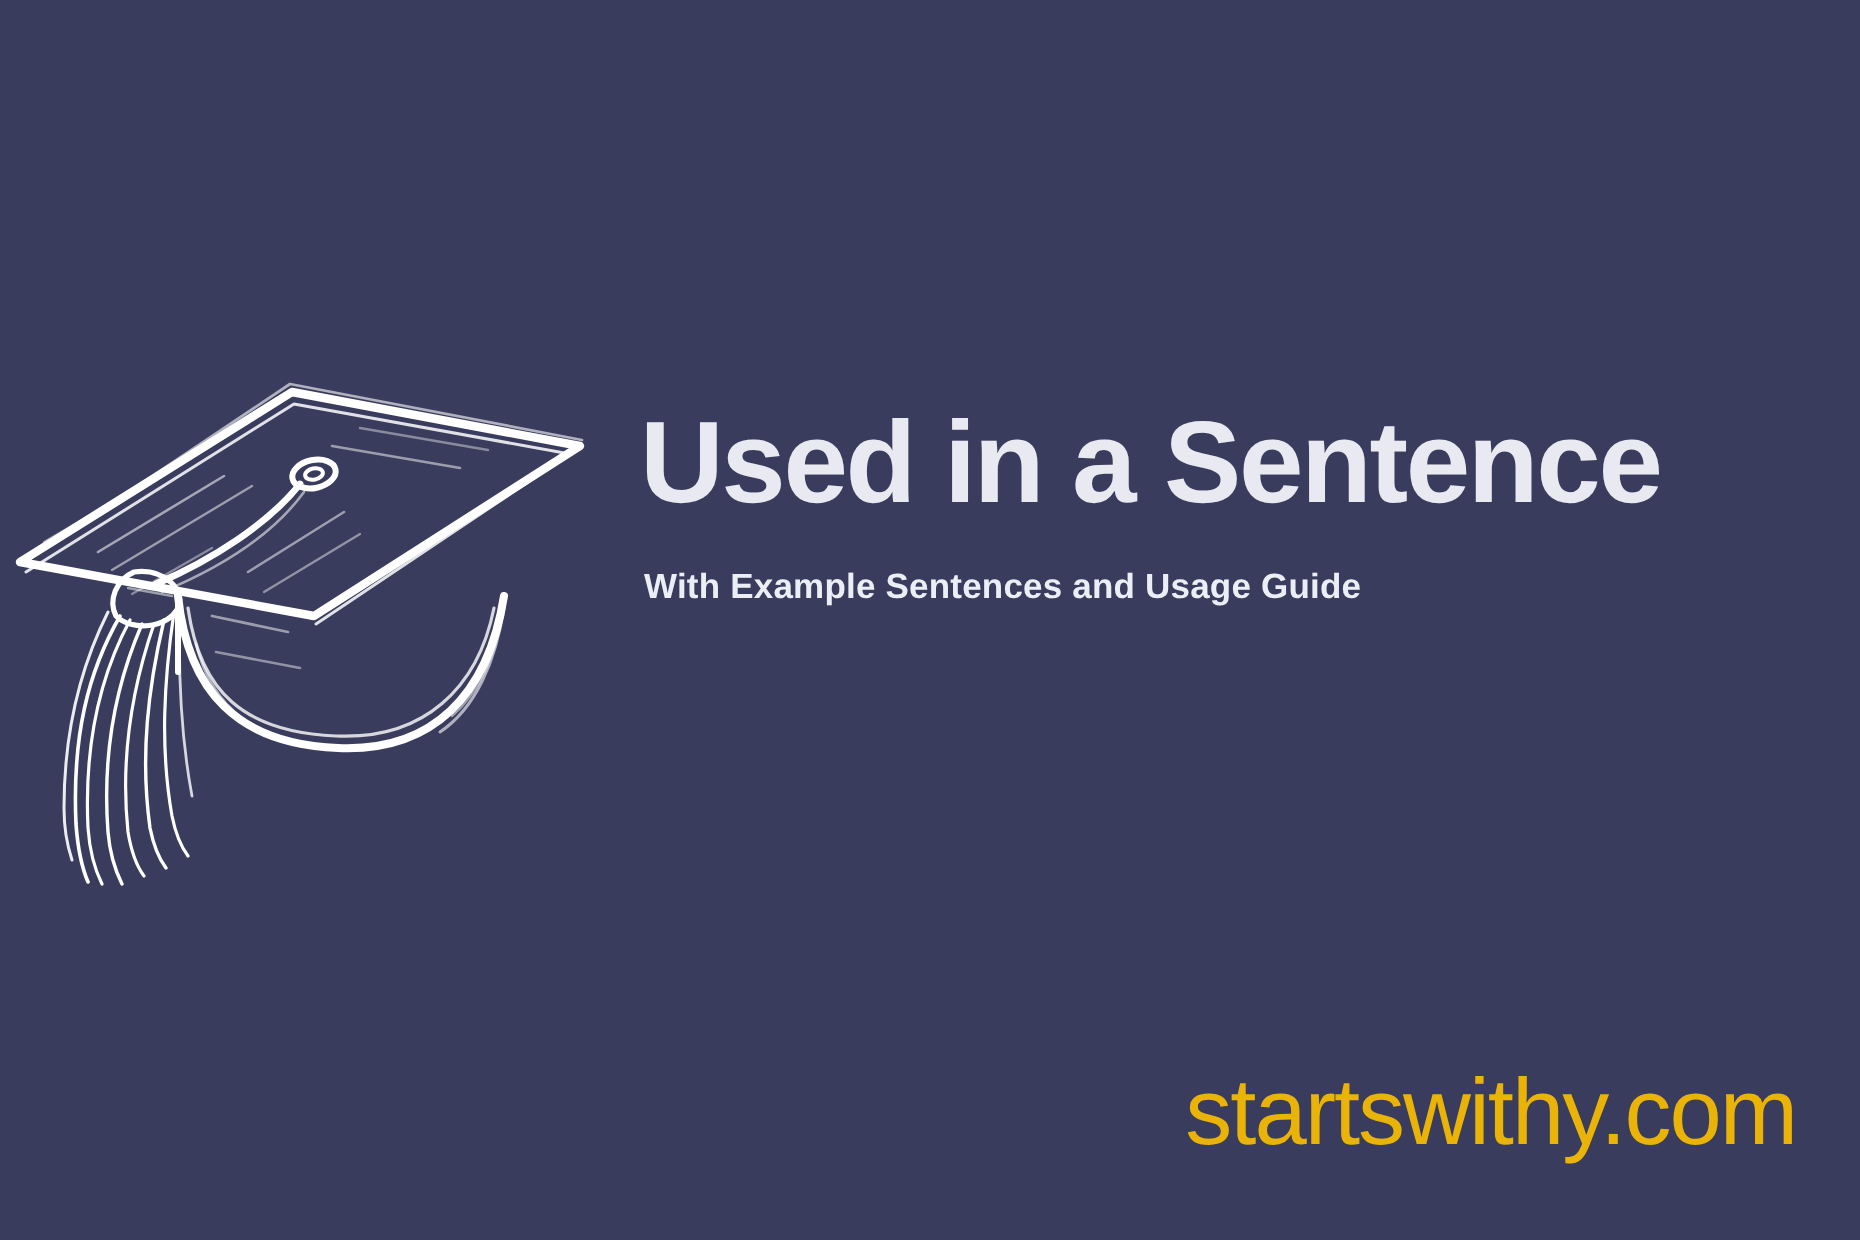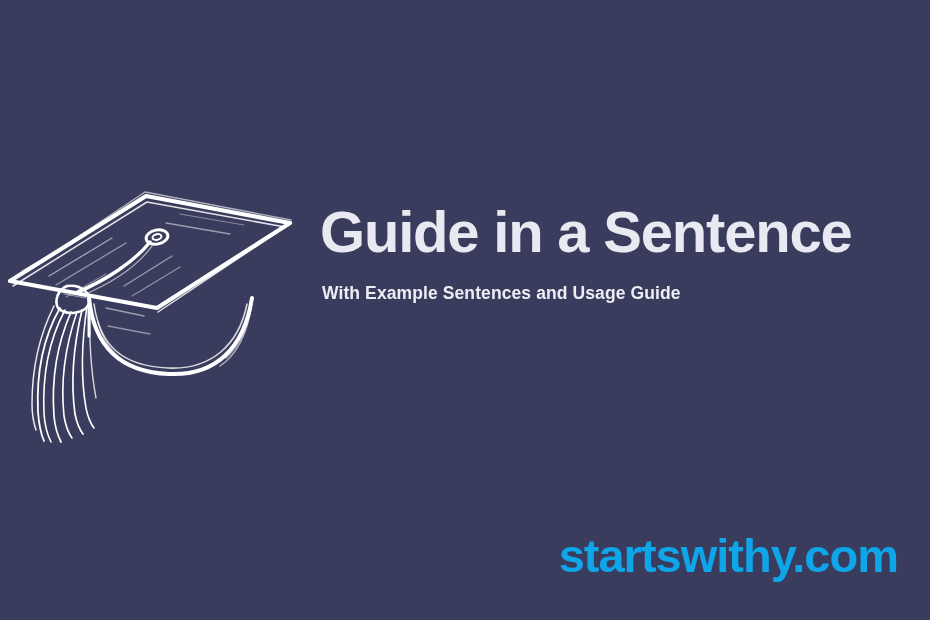--- a/index.html
+++ b/index.html
@@ -66,25 +66,25 @@
     margin: 18px 0 8px 2px;
     white-space: nowrap;
   }
 
   
   .brand {
     position: absolute;
     right: 32px;
     bottom: 38px;
     font-family: "Liberation Sans", sans-serif;
-    font-weight: 700;
+    font-weight: 400;
     font-size: 47px;
     line-height: 52px;
     letter-spacing: -1px;
-    color: #0ea5e9;
+    color: #eab308;
     white-space: nowrap;
   }
 </style>
 </head>
 <body>
 
 <div class="canvas">
 
   <div class="cap-art">
     <svg viewBox="0 0 310 280" xmlns="http://www.w3.org/2000/svg" fill="none" stroke="#ffffff" stroke-linecap="round" stroke-linejoin="round">
@@ -127,19 +127,19 @@
       <path d="M77 136 C64 166, 57 200, 60 240 C61 252, 64 260, 67 266" stroke-width="1.7"></path>
       <path d="M83 136 C72 168, 66 202, 70 240 C72 252, 75 258, 78 262" stroke-width="1.6"></path>
       <path d="M88 134 C80 168, 76 202, 81 238 C83 248, 86 254, 89 258" stroke-width="1.7"></path>
       <path d="M93 130 C88 164, 86 198, 92 232 C94 242, 97 248, 100 252" stroke-width="1.6"></path>
       <path d="M60 130 C46 158, 38 190, 38 228 C38 240, 40 248, 42 254" stroke-width="1.5" opacity="0.9"></path>
       <path d="M96 126 C95 158, 96 190, 102 222" stroke-width="1.4" opacity="0.8"></path>
     </svg>
   </div>
 
   <div class="headline-block">
-    <h2 class="title-sub">Guide in a Sentence</h2>
+    <h2 class="title-sub">Used in a Sentence</h2>
     <p class="title-tagline">With Example Sentences and Usage Guide</p>
   </div>
 
   <div class="brand">startswithy.com</div>
 
 </div>
 
 </body></html>

